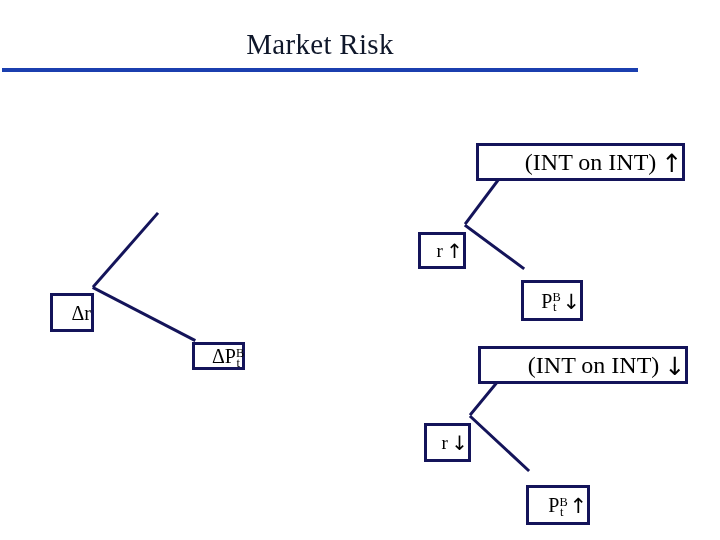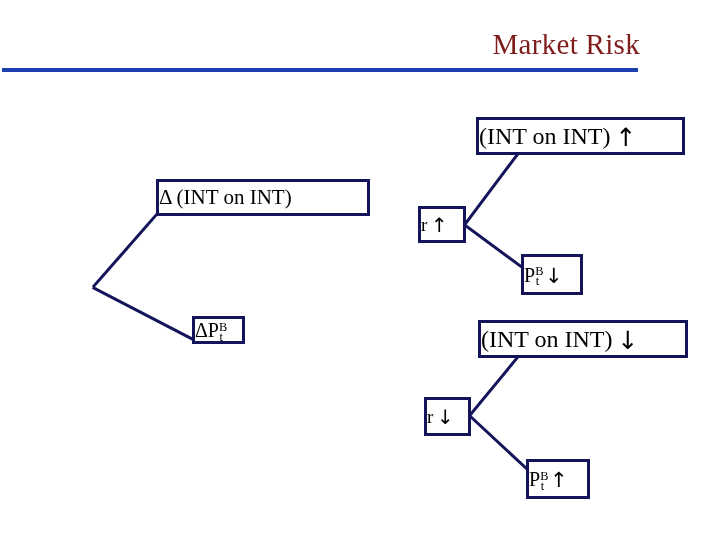--- a/index.html
+++ b/index.html
@@ -13,23 +13,23 @@
     height: 540px;
     background: #ffffff;
     overflow: hidden;
     font-family: "Liberation Serif", "DejaVu Serif", serif;
   }
   #title {
     position: absolute;
     left: 0;
     top: 28px;
     width: 640px;
-    text-align: right;
+    text-align: center;
     font-size: 29px;
-    color: #7f1d1d;
+    color: #0f172a;
     font-family: "Liberation Serif", "DejaVu Serif", serif;
     letter-spacing: 0.3px;
     white-space: nowrap;
   }
   #title-rule {
     position: absolute;
     left: 2px;
     top: 68px;
     width: 636px;
     height: 4px;
@@ -44,23 +44,24 @@
   }
   .node {
     position: absolute;
     box-sizing: border-box;
     border: 3px solid #14145a;
     background: #ffffff;
     color: #000000;
     font-family: "Liberation Serif", "DejaVu Serif", serif;
     display: flex;
     align-items: center;
-    justify-content: flex-start;
+    justify-content: flex-end;
     white-space: nowrap;
     line-height: 1;
+    margin-top: 26px;
   }
   .node .lbl {
     display: inline-flex;
     align-items: baseline;
   }
   .node .arr {
     font-family: "DejaVu Sans", sans-serif;
     font-size: 1.05em;
     line-height: 0.9;
     margin-left: 0.18em;
@@ -113,42 +114,42 @@
     </g>
   </svg>
 
   <div class="node" id="node-int-on-int-up">
     <span class="lbl">
       <span>(INT  on  INT)</span>
       <span class="arr">↑</span>
     </span>
   </div>
 
-  <div class="node" id="node-delta-int">
-    <span class="lbl">
-      <span>Δ  (INT  on  INT)</span>
-    </span>
-  </div>
 
   <div class="node" id="node-r-up">
     <span class="lbl">
       <span>r</span>
       <span class="arr">↑</span>
     </span>
   </div>
 
   <div class="node" id="node-pt-down">
     <span class="lbl">
       <span>P</span>
         <span class="sup">B</span>
         <span class="sub">t</span>
       <span class="arr">↓</span>
     </span>
   </div>
 
+  <div class="node" id="node-delta-r">
+    <span class="lbl">
+      <span>Δr</span>
+    </span>
+  </div>
 
   <div class="node" id="node-delta-pt">
     <span class="lbl">
       <span>ΔP</span>
         <span class="sup">B</span>
         <span class="sub">t</span>
     </span>
   </div>
 
   <div class="node" id="node-int-on-int-down">

